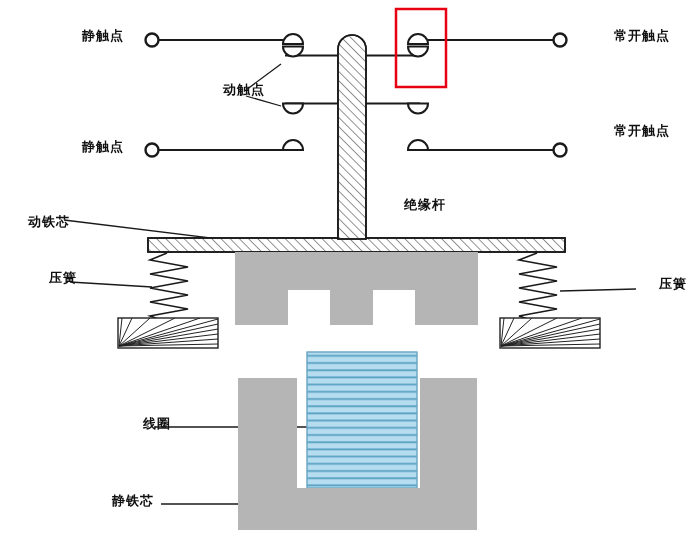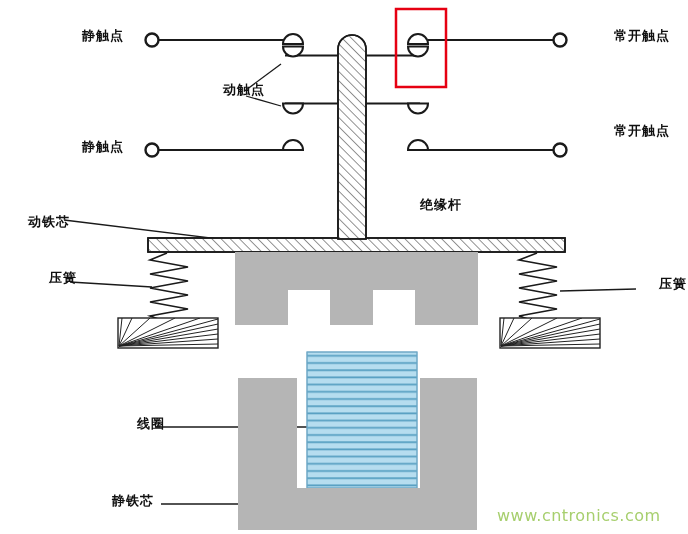--- a/index.html
+++ b/index.html
@@ -147,21 +147,20 @@
     <path d="M238,378 L238,530 L477,530 L477,378 L420,378 L420,488 L297,488 L297,378 Z" fill="#b5b5b5"></path>
 
     <rect x="396" y="9" width="50" height="78" fill="none" stroke="#e60012" stroke-width="2.5"></rect>
   </svg>
 
   <div class="lbl" style="left:62px;top:29px">静触点</div>
   <div class="lbl" style="left:594px;top:29px">常开触点</div>
   <div class="lbl" style="left:203px;top:83px">动触点</div>
   <div class="lbl" style="left:62px;top:140px">静触点</div>
   <div class="lbl" style="left:594px;top:124px">常开触点</div>
-  <div class="lbl" style="left:400px;top:198px">绝缘杆</div>
+  <div class="lbl" style="left:384px;top:198px">绝缘杆</div>
   <div class="lbl" style="left:8px;top:215px">动铁芯</div>
   <div class="lbl" style="left:29px;top:271px">压簧</div>
   <div class="lbl" style="left:639px;top:277px">压簧</div>
-  <div class="lbl" style="left:117px;top:417px">线圈</div>
+  <div class="lbl" style="left:123px;top:417px">线圈</div>
   <div class="lbl" style="left:92px;top:494px">静铁芯</div>
 
-  <div class="watermark">www.cntronics.com</div>
 </div>
 
 </body></html>

